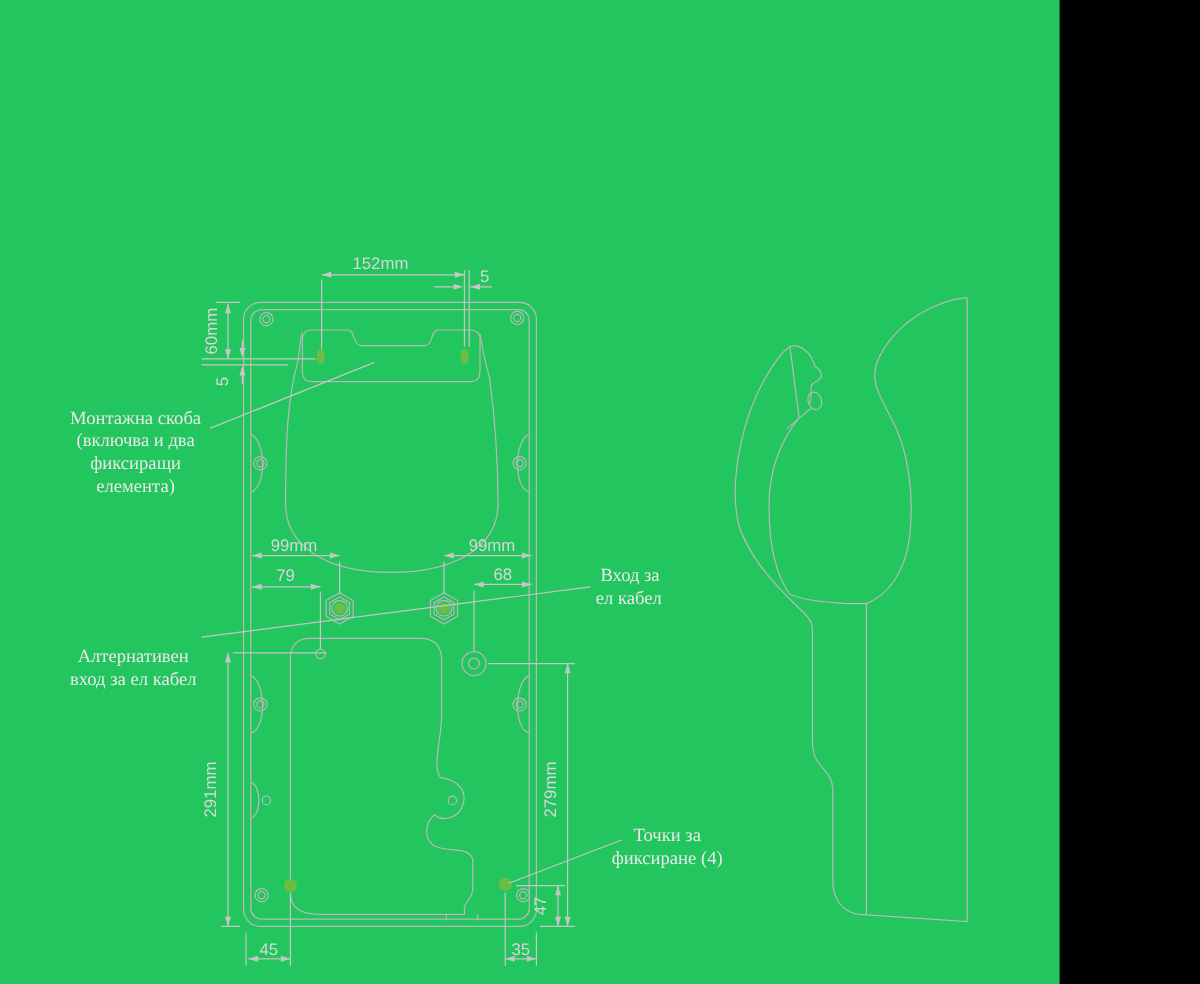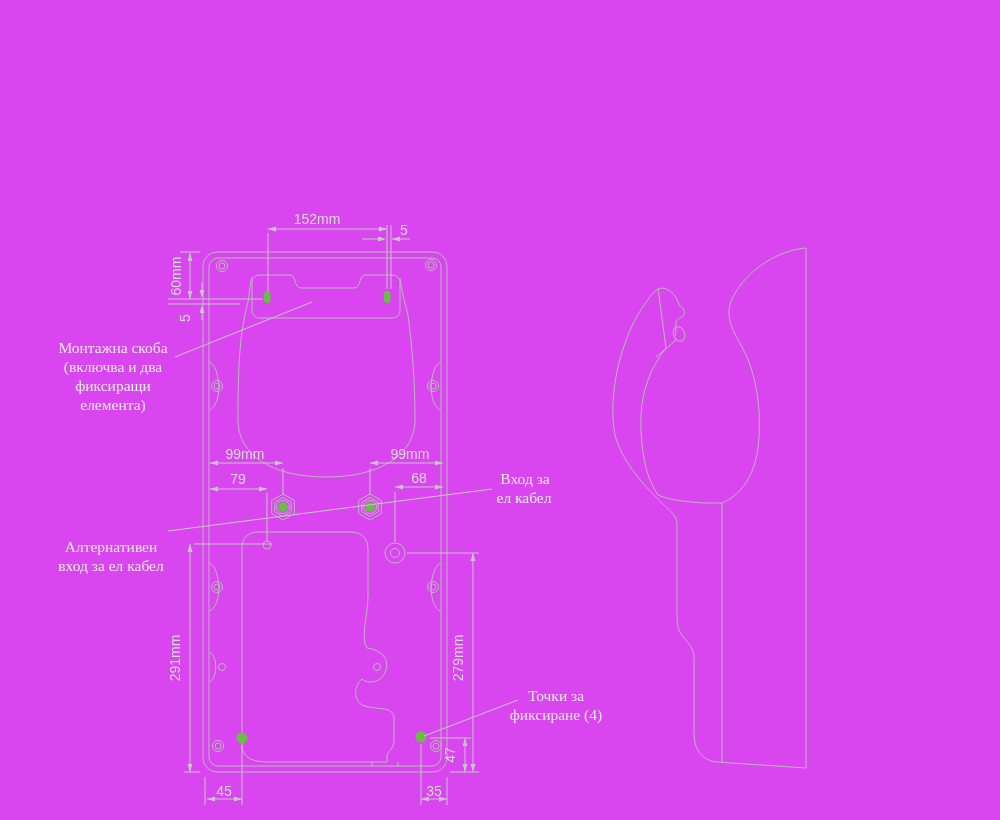--- a/index.html
+++ b/index.html
@@ -1,16 +1,16 @@
 <!DOCTYPE html>
 <html><head>
 <meta charset="utf-8">
 <style>
   html,body{margin:0;padding:0;background:#000;}
-  .stage{position:relative;width:1000px;height:820px;background:#d946ef;overflow:hidden;
+  .stage{position:relative;width:883px;height:820px;background:#22c55e;overflow:hidden;
          font-family:"Liberation Serif", serif;}
   svg{position:absolute;left:0;top:0;}
   svg .draw{fill:none;stroke:#b9b9b9;stroke-width:1;}
   svg .dim{fill:none;stroke:#c6c6c6;stroke-width:1;}
   svg .arrow{fill:#c6c6c6;stroke:none;}
   svg .green{fill:#6abe45;stroke:none;}
   svg text{fill:#d8d8d8;}
   svg text.dimtxt{font-family:"Liberation Sans", sans-serif;font-size:14px;}
   svg text.lbl{font-family:"Liberation Serif", serif;font-size:15.5px;fill:#e9e9e9;}
 </style>

